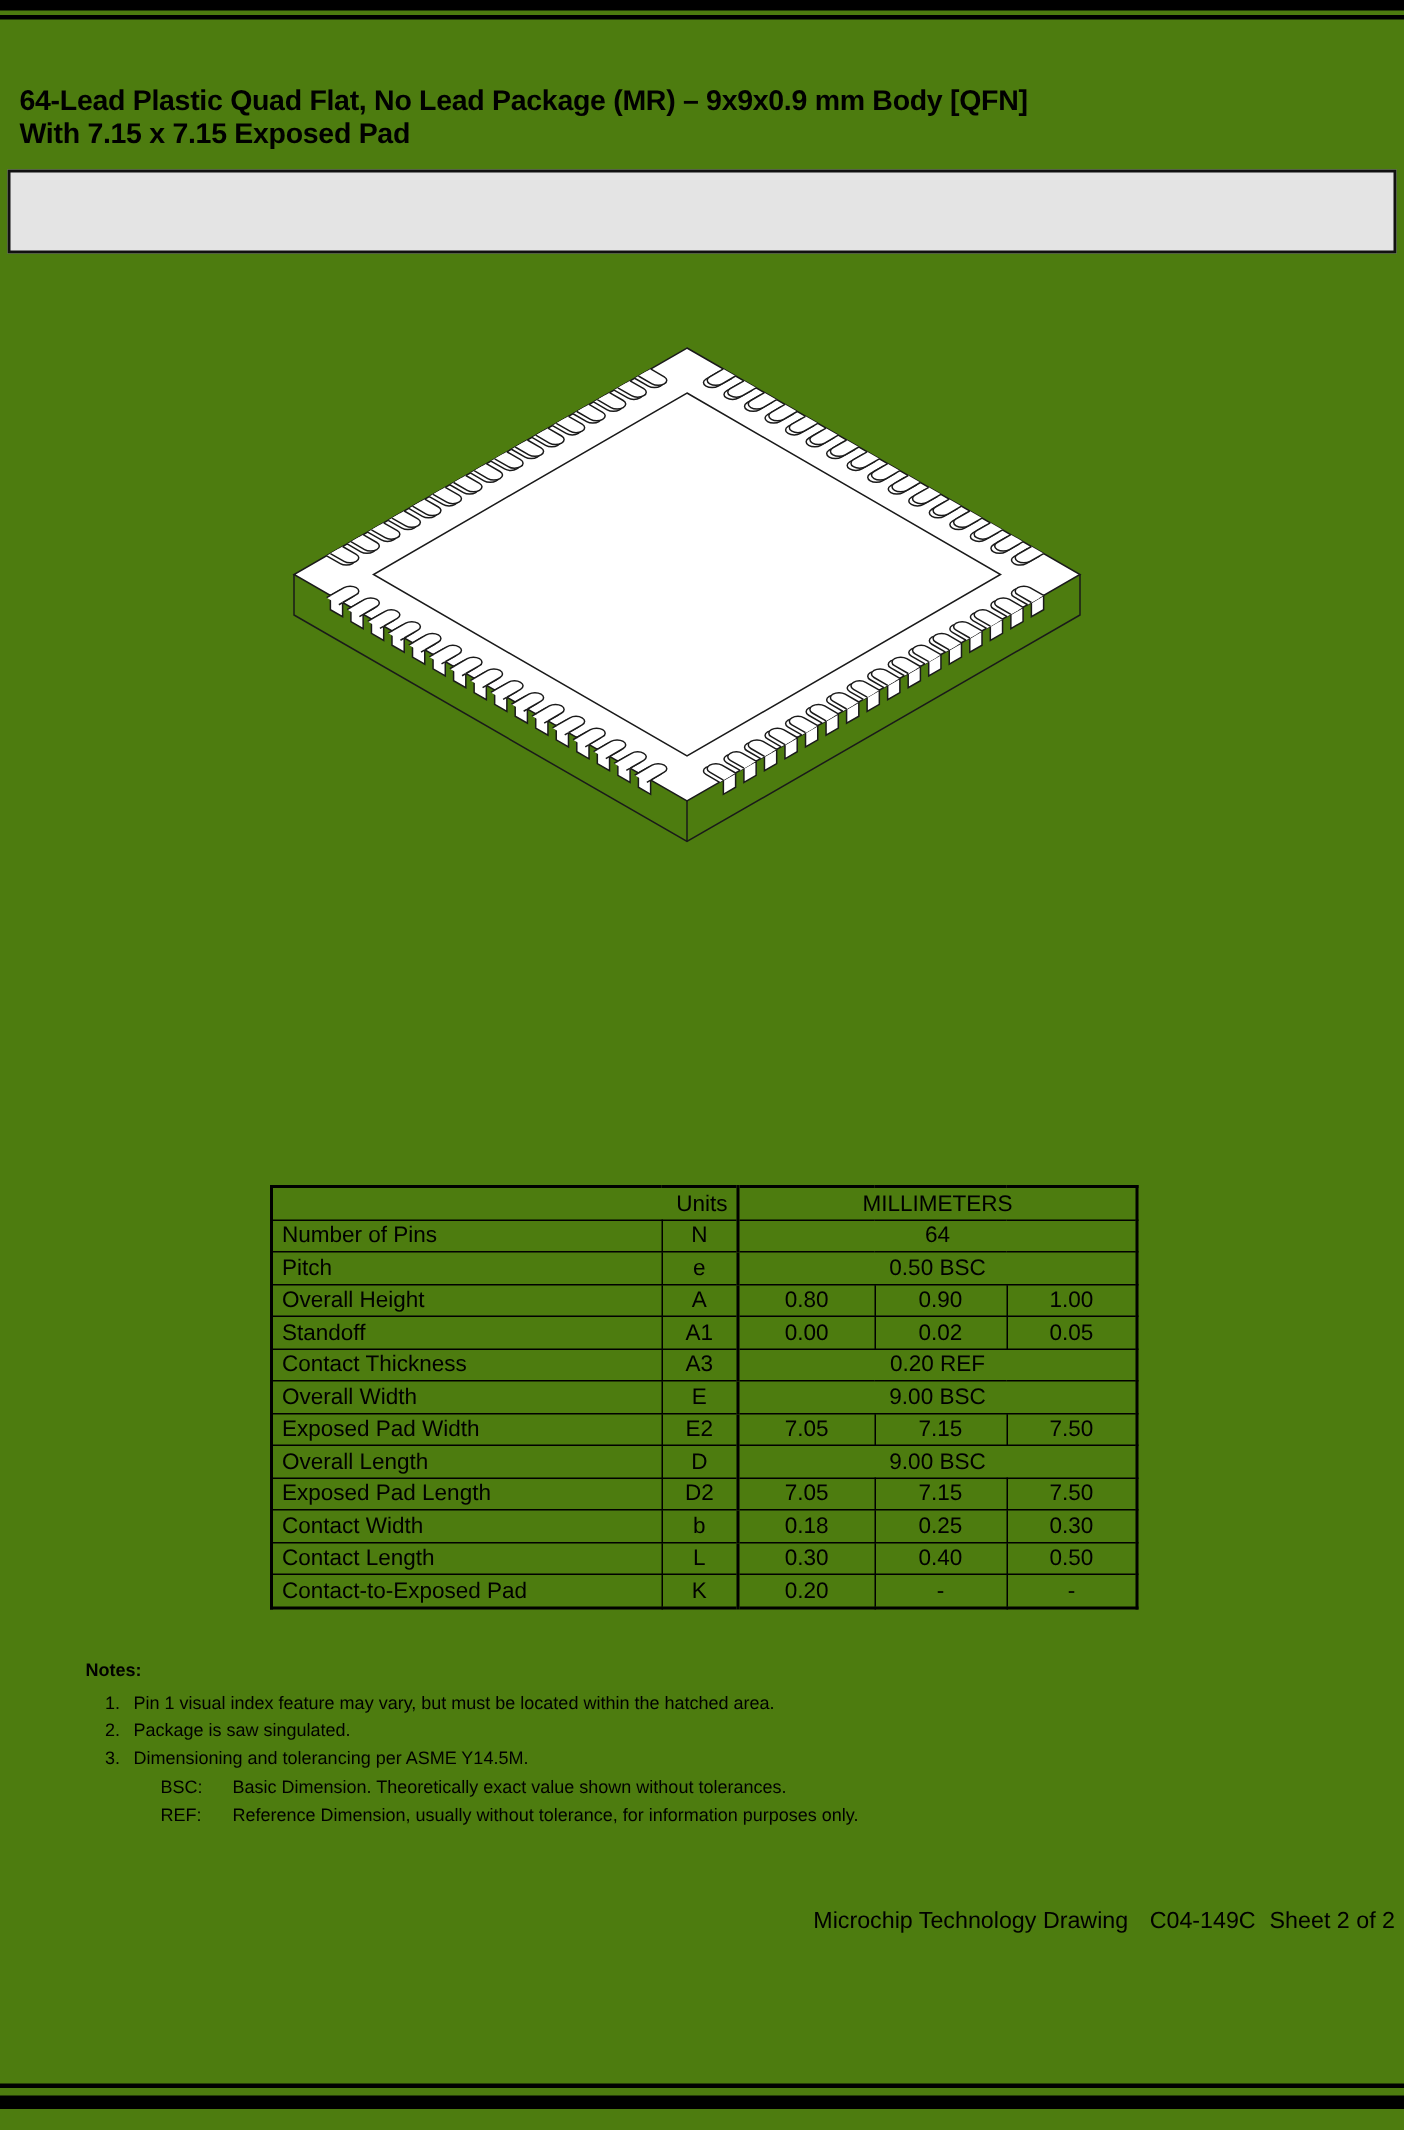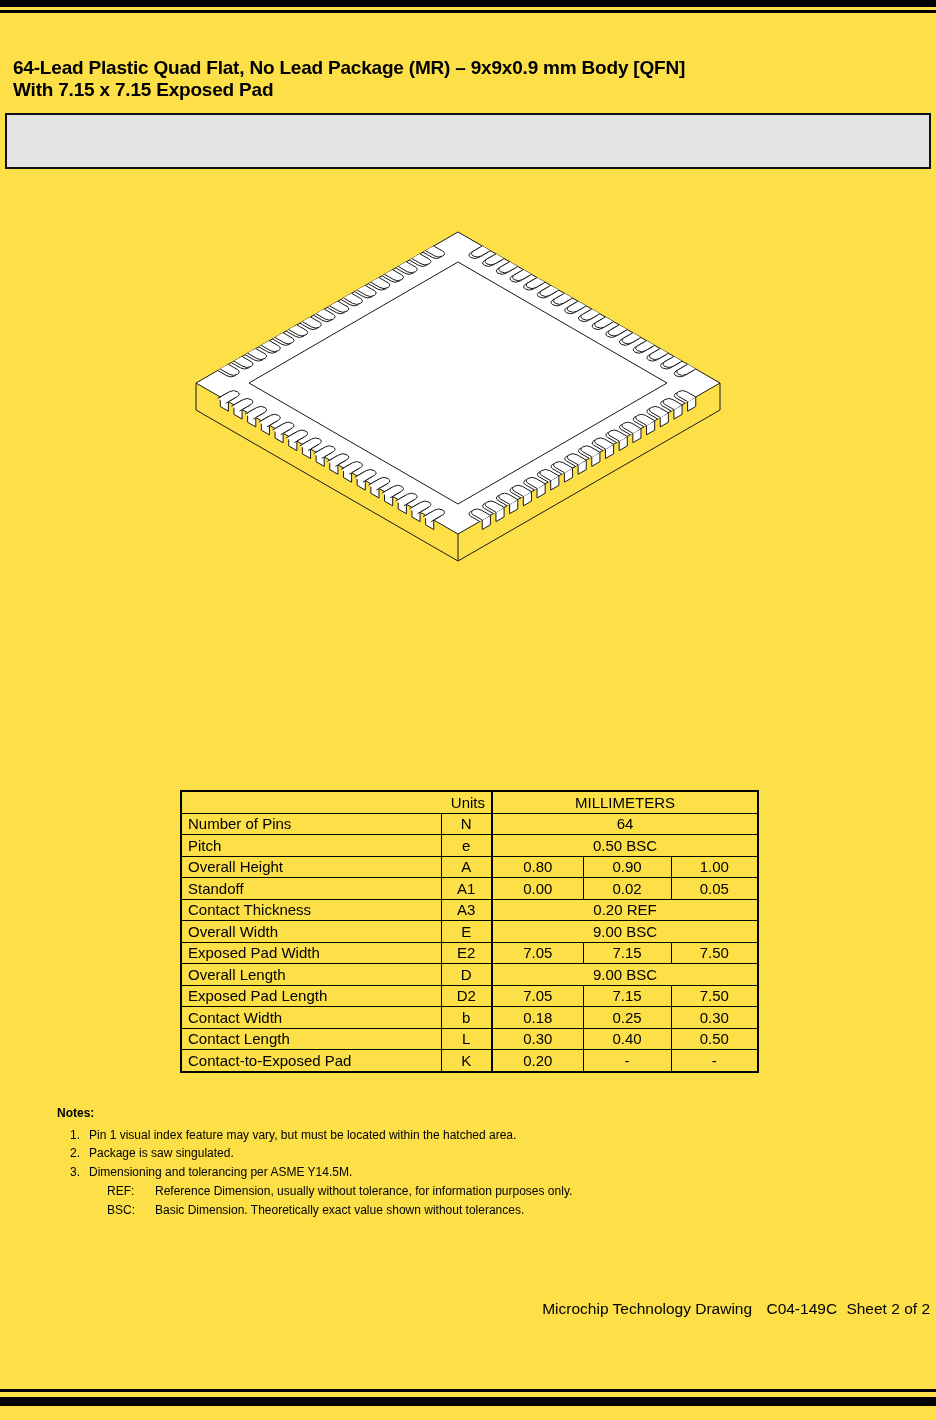--- a/index.html
+++ b/index.html
@@ -1,16 +1,16 @@
 <!DOCTYPE html>
 <html><head>
 <meta charset="utf-8">
 <style>
   html,body{margin:0;padding:0;background:#fff;}
-  .page{position:relative;width:936px;height:1420px;background:#fde047;overflow:hidden;
+  .page{position:relative;width:936px;height:1420px;background:#4d7c0f;overflow:hidden;
         font-family:"Liberation Sans", sans-serif;color:#000;}
   .bar{position:absolute;left:0;width:936px;background:#000;}
   .bar-top-thick{top:0;height:7px;}
   .bar-top-thin{top:10px;height:3px;}
   .bar-bottom-thin{top:1389px;height:3px;}
   .bar-bottom-thick{top:1397px;height:9px;}
   .title{position:absolute;left:13px;top:57px;width:900px;
          font-size:19px;font-weight:bold;line-height:22px;letter-spacing:-0.2px;}
   .gray-box{position:absolute;left:5px;top:113px;width:922px;height:52px;
             background:#e4e4e4;border:2px solid #111;}
@@ -23,21 +23,21 @@
   .dim-table td.left{text-align:left;}
   .dim-table td.right{text-align:right;margin-left:24px;}
   .dim-table tr.hdr-sep td{border-bottom-width:2px;}
   .dim-table td.vsep{border-left-width:2px;}
   .notes{position:absolute;left:57px;top:1104px;width:840px;font-size:12px;line-height:18.5px;}
   .notes-heading{font-weight:bold;margin-bottom:3px;}
   .note-item{display:flex;padding-left:13px;}
   .note-num{width:19px;flex:none;}
   .note-def{display:flex;margin-left:50px;margin-top:0.5px;}
   .note-term{width:48px;flex:none;}
-  .footer{position:absolute;right:6px;top:1300px;font-size:15.5px;white-space:nowrap;}
+  .footer{position:absolute;right:6px;top:1272px;font-size:15.5px;white-space:nowrap;}
   .footer .fnum{margin-left:10px;}
   .footer .fsheet{margin-left:5px;}
   svg path{stroke:#1a1a1a;stroke-width:1;fill:none;}
   svg path.filled{fill:#ffffff;}
 </style>
 </head>
 <body>
 
 <div class="page">
 
@@ -321,26 +321,26 @@
     </div>
     <div class="note-item">
       <span class="note-num">2.</span>
       <span>Package is saw singulated.</span>
     </div>
     <div class="note-item">
       <span class="note-num">3.</span>
       <span>Dimensioning and tolerancing per ASME Y14.5M.</span>
     </div>
     <div class="note-def">
+      <span class="note-term">BSC:</span>
+      <span>Basic Dimension. Theoretically exact value shown without tolerances.</span>
+    </div>
+    <div class="note-def">
       <span class="note-term">REF:</span>
       <span>Reference Dimension, usually without tolerance, for information purposes only.</span>
-    </div>
-    <div class="note-def">
-      <span class="note-term">BSC:</span>
-      <span>Basic Dimension. Theoretically exact value shown without tolerances.</span>
     </div>
   </div>
 
   <div class="footer">
     <span>Microchip Technology Drawing</span>
     <span class="fnum">C04-149C</span>
     <span class="fsheet">Sheet 2 of 2</span>
   </div>
 
   <div class="bar bar-bottom-thin"></div>

